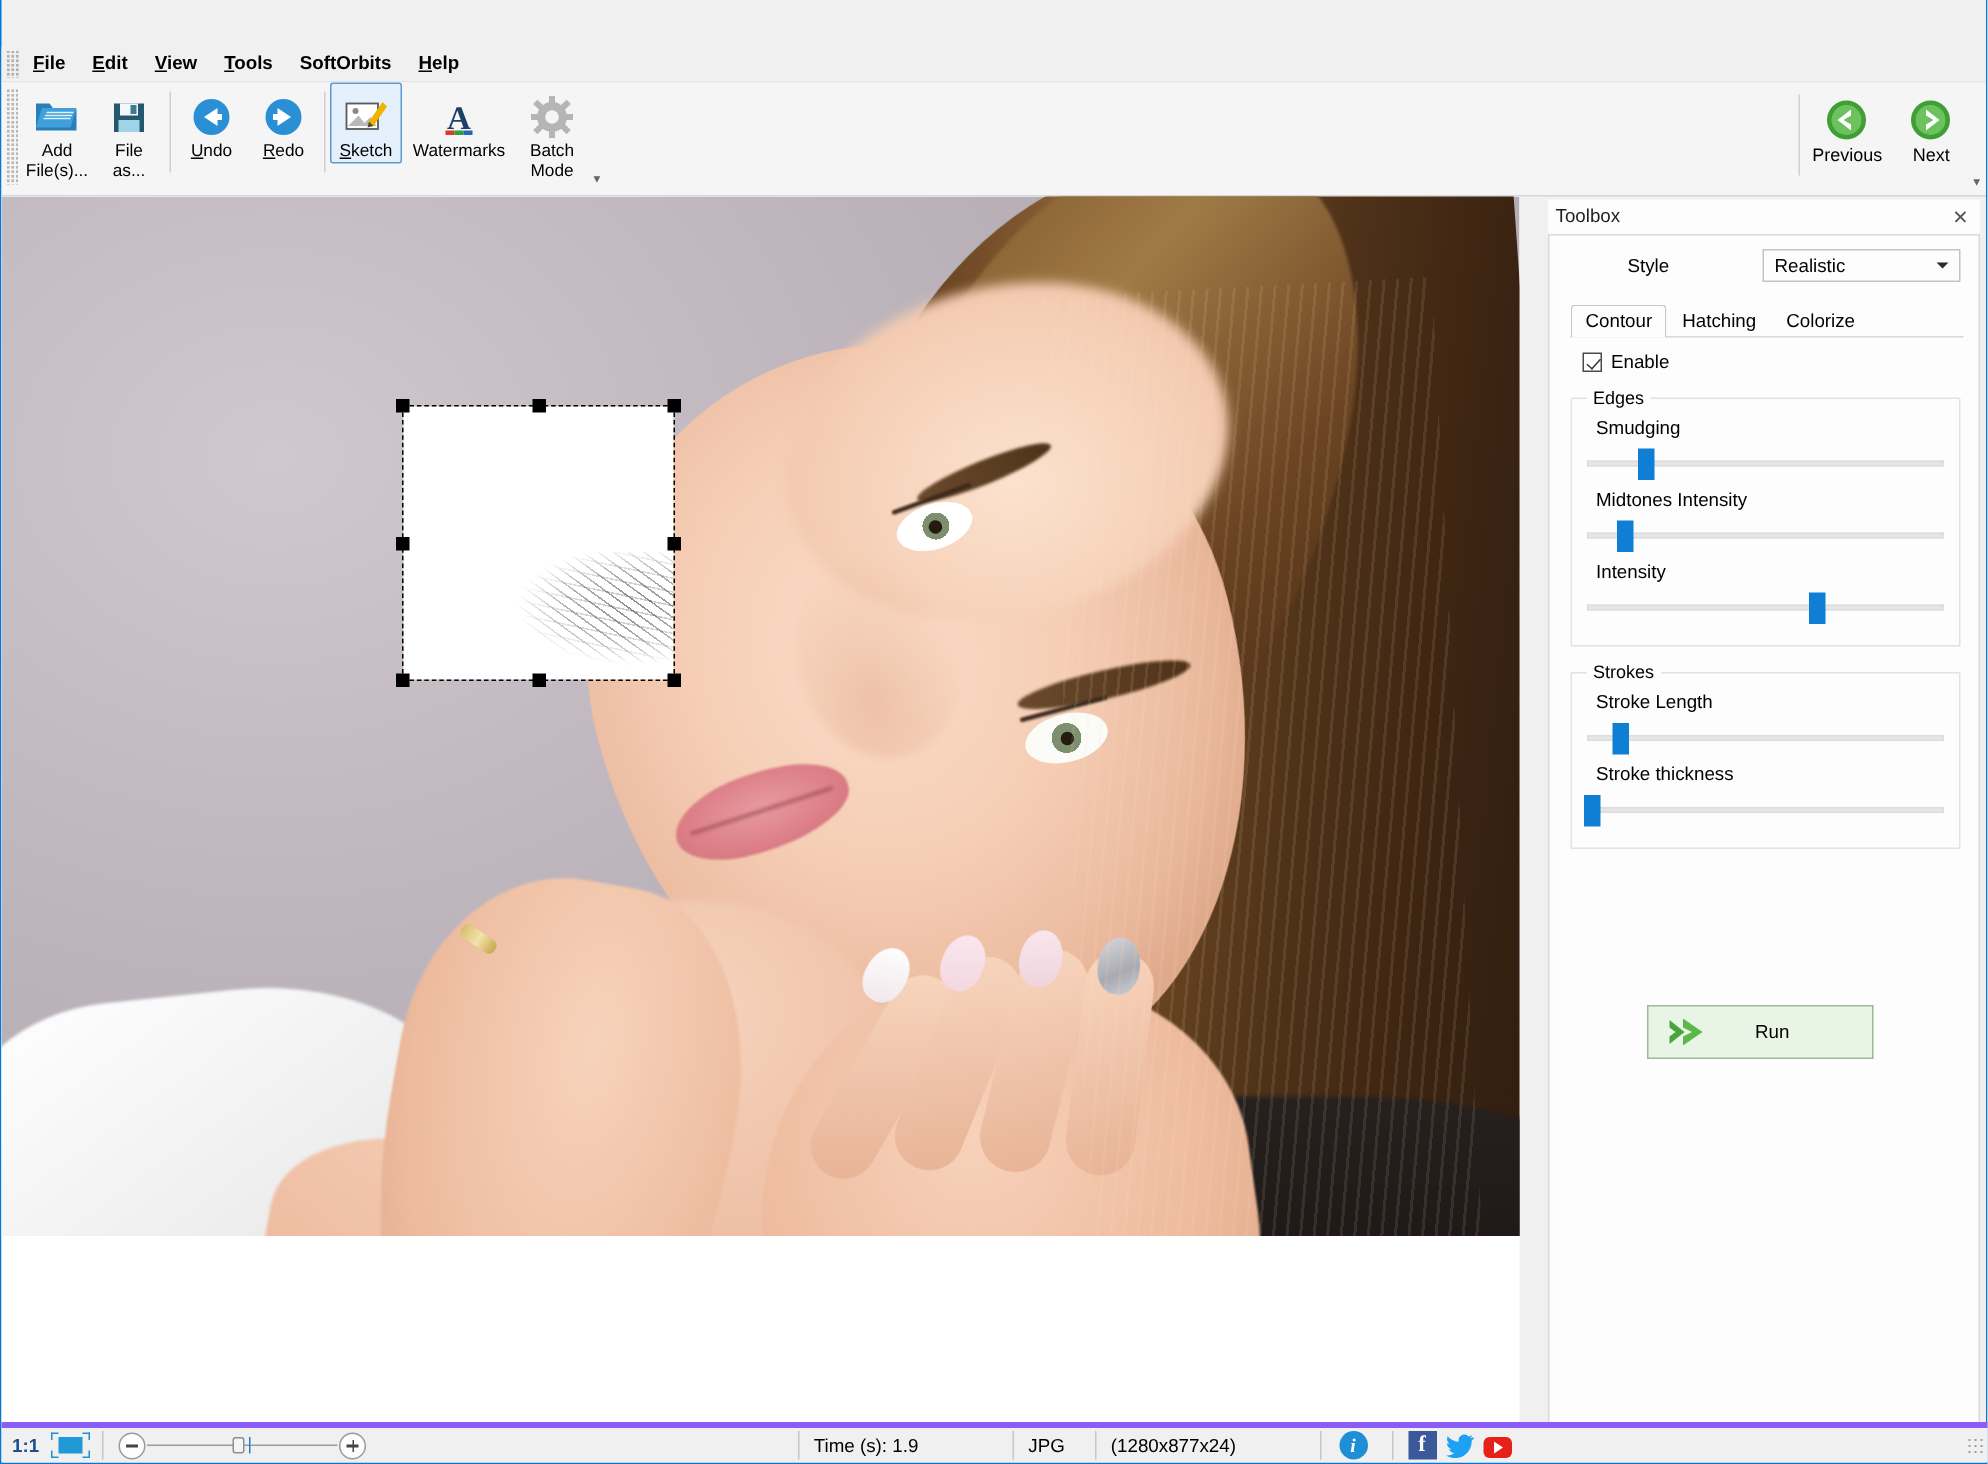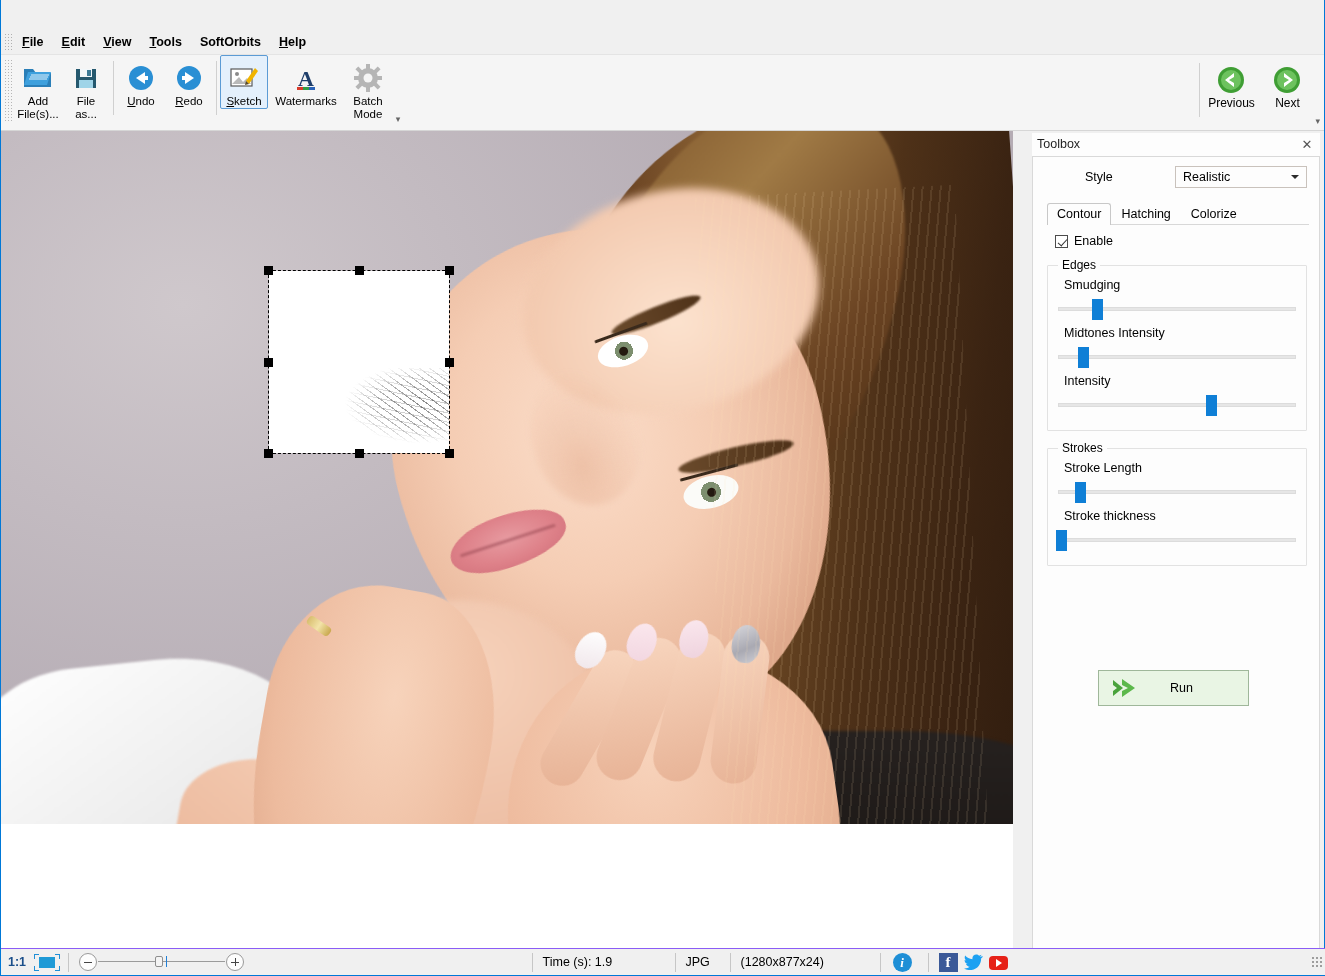--- a/index.html
+++ b/index.html
@@ -386,21 +386,21 @@
     position: absolute; left: 65px; top: 513px; width: 151px; height: 36px;
     background: #e9f5e4; border: 1px solid #9fb79a;
     display: flex; align-items: center; cursor: default;
   }
   #run-arrow { margin-left: 12px; width: 34px; height: 22px; position: relative; flex: 0 0 auto; }
   #run-label { flex: 1 1 auto; text-align: center; font-size: 12.5px; color: #000; margin-right: 30px; }
 
   
   #statusbar {
     position: absolute; left: 0; bottom: 0; width: 1325px; height: 27px;
-    background: #f0f0f0; border-top: 1px solid #8b5cf6;
+    background: #f0f0f0; border-top: 4px solid #8b5cf6;
     display: flex; align-items: center;
   }
   #zoom-ratio { font-size: 12.5px; color: #1b4f8a; margin-left: 7px; font-weight: bold; }
   #fit-btn {
     width: 26px; height: 17px; margin-left: 8px; position: relative; cursor: default;
   }
   #fit-btn .brk { position: absolute; width: 5px; height: 5px; border: 1.5px solid #1f8fd6; }
   #fit-btn .brk.a { left: 0; top: 0; border-right: none; border-bottom: none; }
   #fit-btn .brk.b { right: 0; top: 0; border-left: none; border-bottom: none; }
   #fit-btn .brk.c { left: 0; bottom: 0; border-right: none; border-top: none; }

